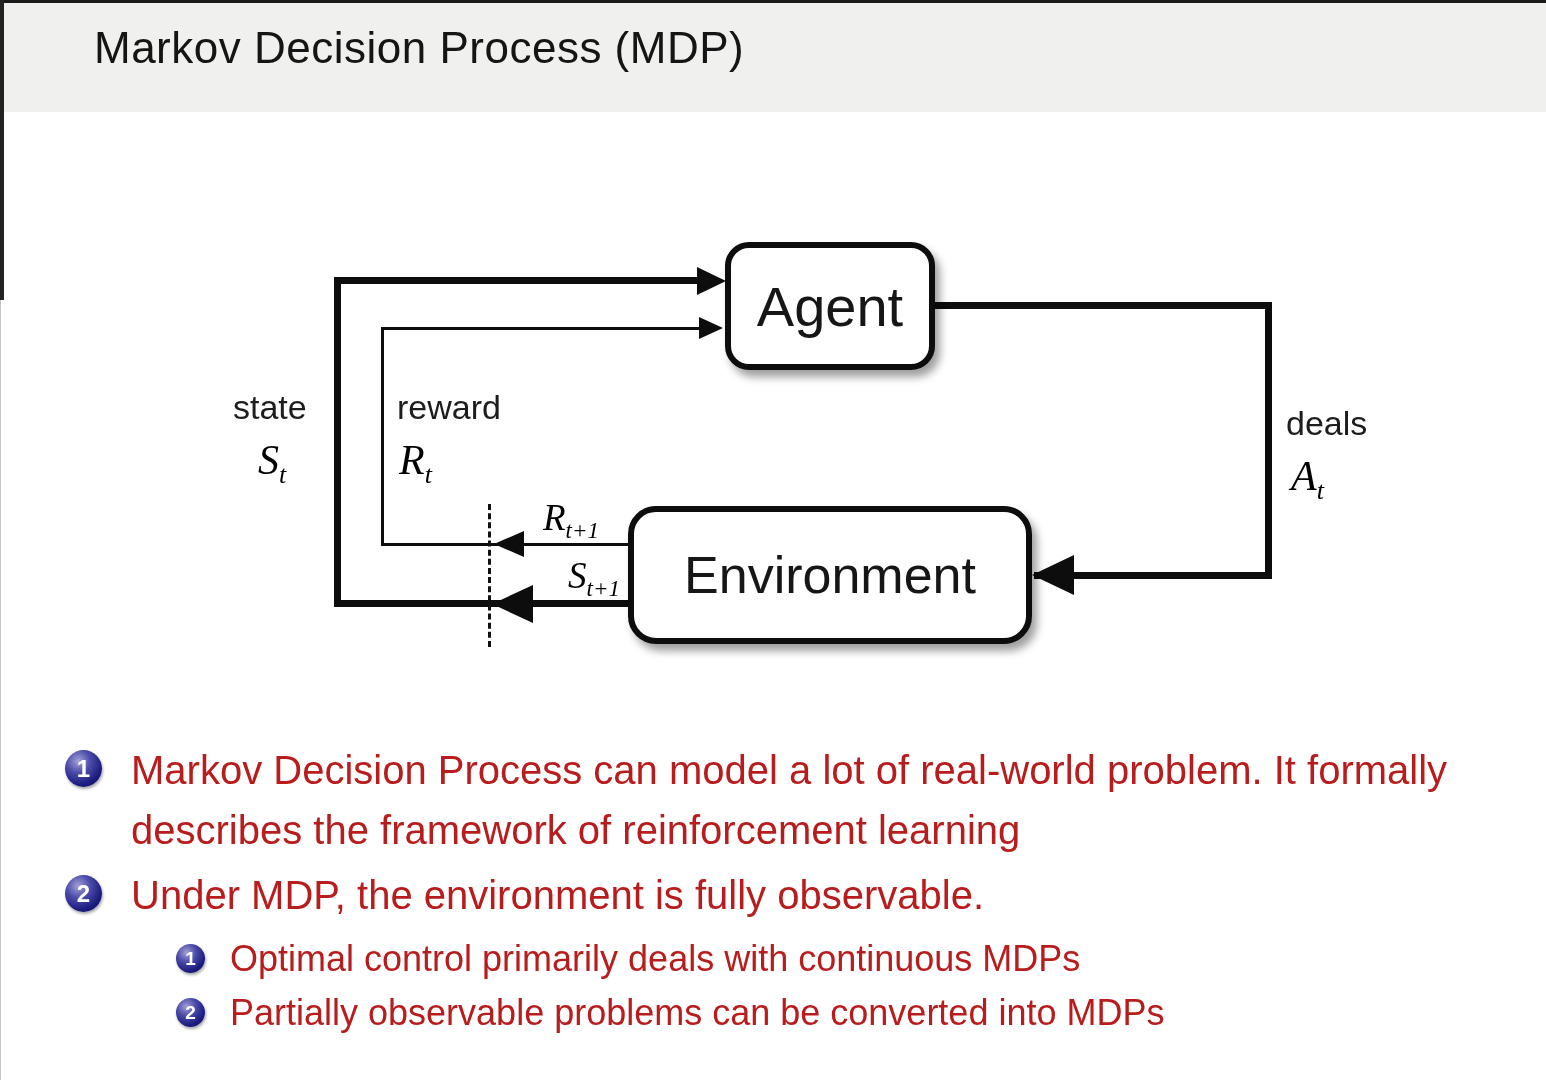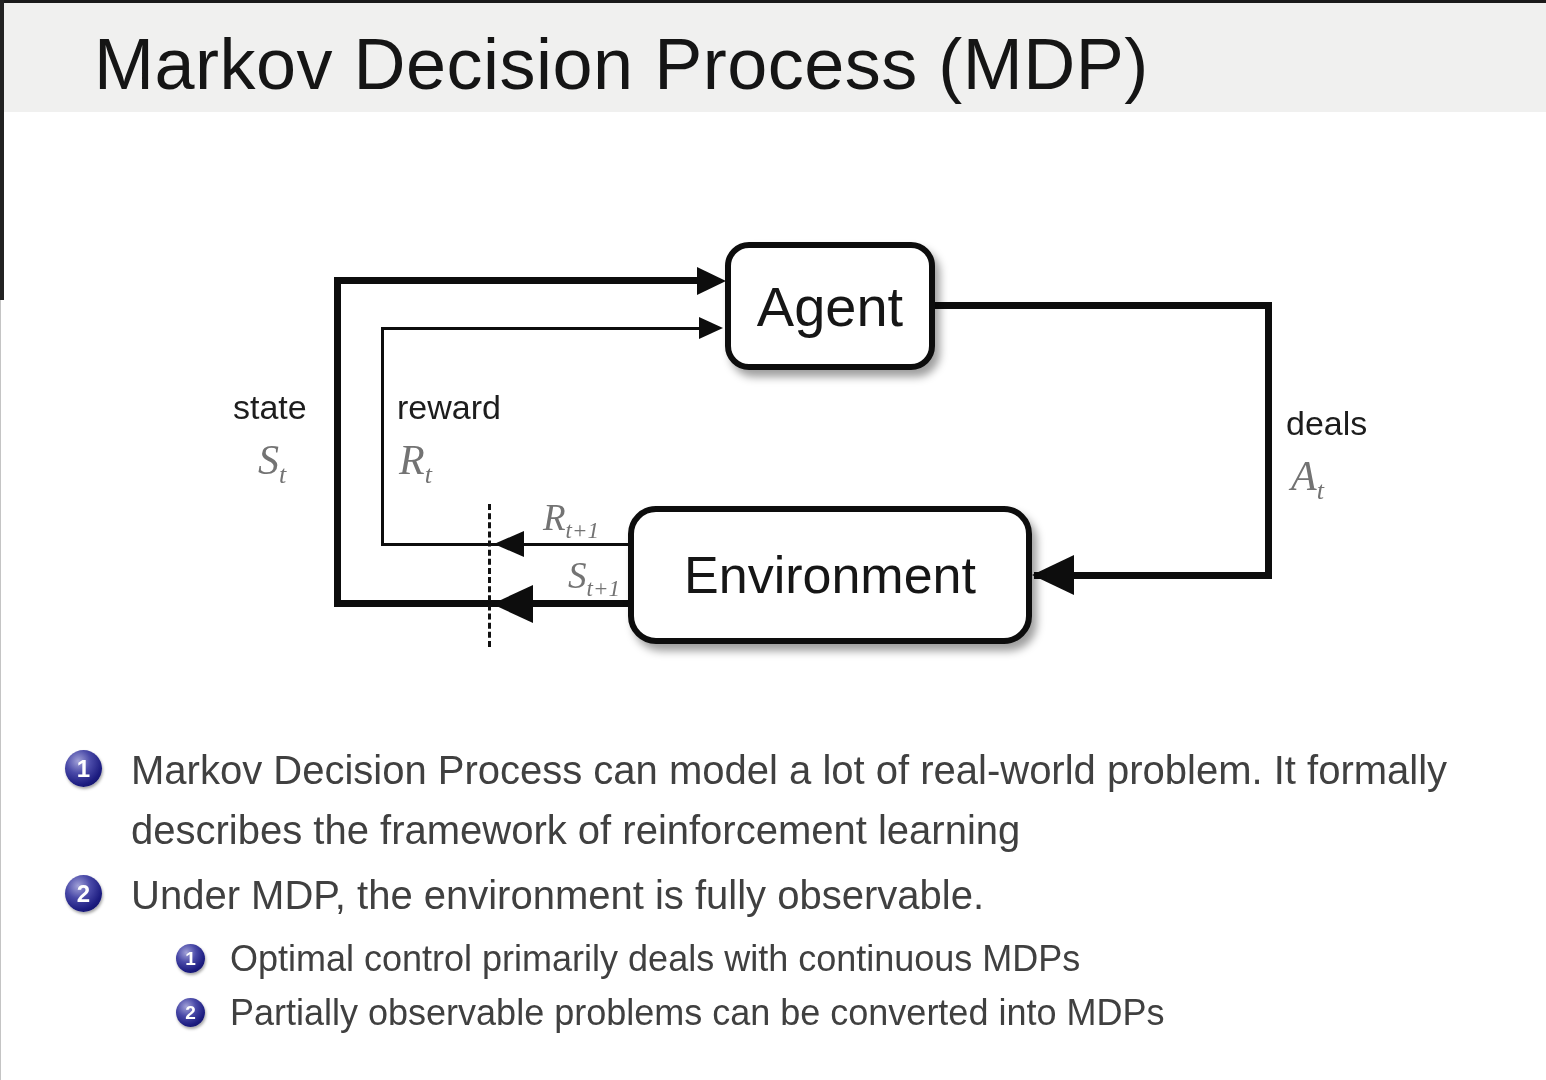--- a/index.html
+++ b/index.html
@@ -15,21 +15,21 @@
   .top-edge { position:absolute; left:0; top:0; width:1546px; height:3px; background:#1a1a1a; }
   .left-edge-dark { position:absolute; left:0; top:0; width:4px; height:300px; background:#222222; }
   .left-edge-light { position:absolute; left:0; top:300px; width:1px; height:780px; background:#c4c4c4; }
 
   .title-bar {
     position:absolute; left:0; top:3px; width:1546px; height:109px;
     background:#f0f0ef;
   }
   .page-title {
     position:absolute; left:94px; top:20px;
-    font-size:72px; font-weight:400; letter-spacing:0.5px; color:#151515;
+    font-size:44px; font-weight:400; letter-spacing:0.5px; color:#151515;
   }
 
   
   .diagram { position:absolute; left:0; top:0; width:1546px; height:720px; }
   .dline { position:absolute; background:#0d0d0d; }
   .node {
     position:absolute; background:#ffffff; border:6px solid #0d0d0d;
     display:flex; align-items:center; justify-content:center;
     box-shadow:5px 7px 8px rgba(0,0,0,0.38);
     z-index:3;
@@ -46,36 +46,36 @@
   .arrow-left-mid    { border-top:13px solid transparent; border-bottom:13px solid transparent; border-right:30px solid #0d0d0d; }
   .arrow-left-action { border-top:20px solid transparent; border-bottom:20px solid transparent; border-right:42px solid #0d0d0d; }
 
   .dashed-line {
     position:absolute; left:488px; top:504px; height:143px; width:0;
     border-left:3px dashed #111111; z-index:1;
   }
 
   .dlabel { position:absolute; font-size:34px; color:#1d1d1d; z-index:4; white-space:nowrap; }
   .math { position:absolute; font-family:"Liberation Serif", serif; font-style:italic;
-          font-size:42px; color:#737373; z-index:4; white-space:nowrap; }
+          font-size:42px; color:#000000; z-index:4; white-space:nowrap; }
   .math sub { font-family:"Liberation Serif", serif; font-style:italic; font-size:26px; line-height:0; }
   .math.small { font-size:37px; }
   .math.small sub { font-size:23px; }
 
   
   .bullet-row { position:absolute; display:flex; align-items:flex-start; }
   .ball {
     flex:0 0 auto; border-radius:50%;
     background:radial-gradient(circle at 36% 30%, #a2a2d8 0%, #4a4aa8 35%, #1c1c80 68%, #0b0b52 100%);
     color:#ffffff; text-align:center; font-weight:bold;
     box-shadow:1px 2px 3px rgba(0,0,0,0.35);
   }
   .ball-l { width:37px; height:37px; line-height:37px; font-size:24px; margin-top:10px; }
   .ball-s { width:29px; height:29px; line-height:29px; font-size:19px; margin-top:11px; }
-  .btext  { font-size:40px; line-height:60px; color:#404040; }
+  .btext  { font-size:40px; line-height:60px; color:#b91c1c; }
   .btext-main  { margin-left:29px; width:1345px; }
   .btext-sub   { margin-left:25px; font-size:36px; line-height:52px; }
 </style>
 </head>
 <body>
 
 <div class="slide">
   <div class="title-bar">
     <div class="page-title">Markov Decision Process (MDP)</div>
   </div>

